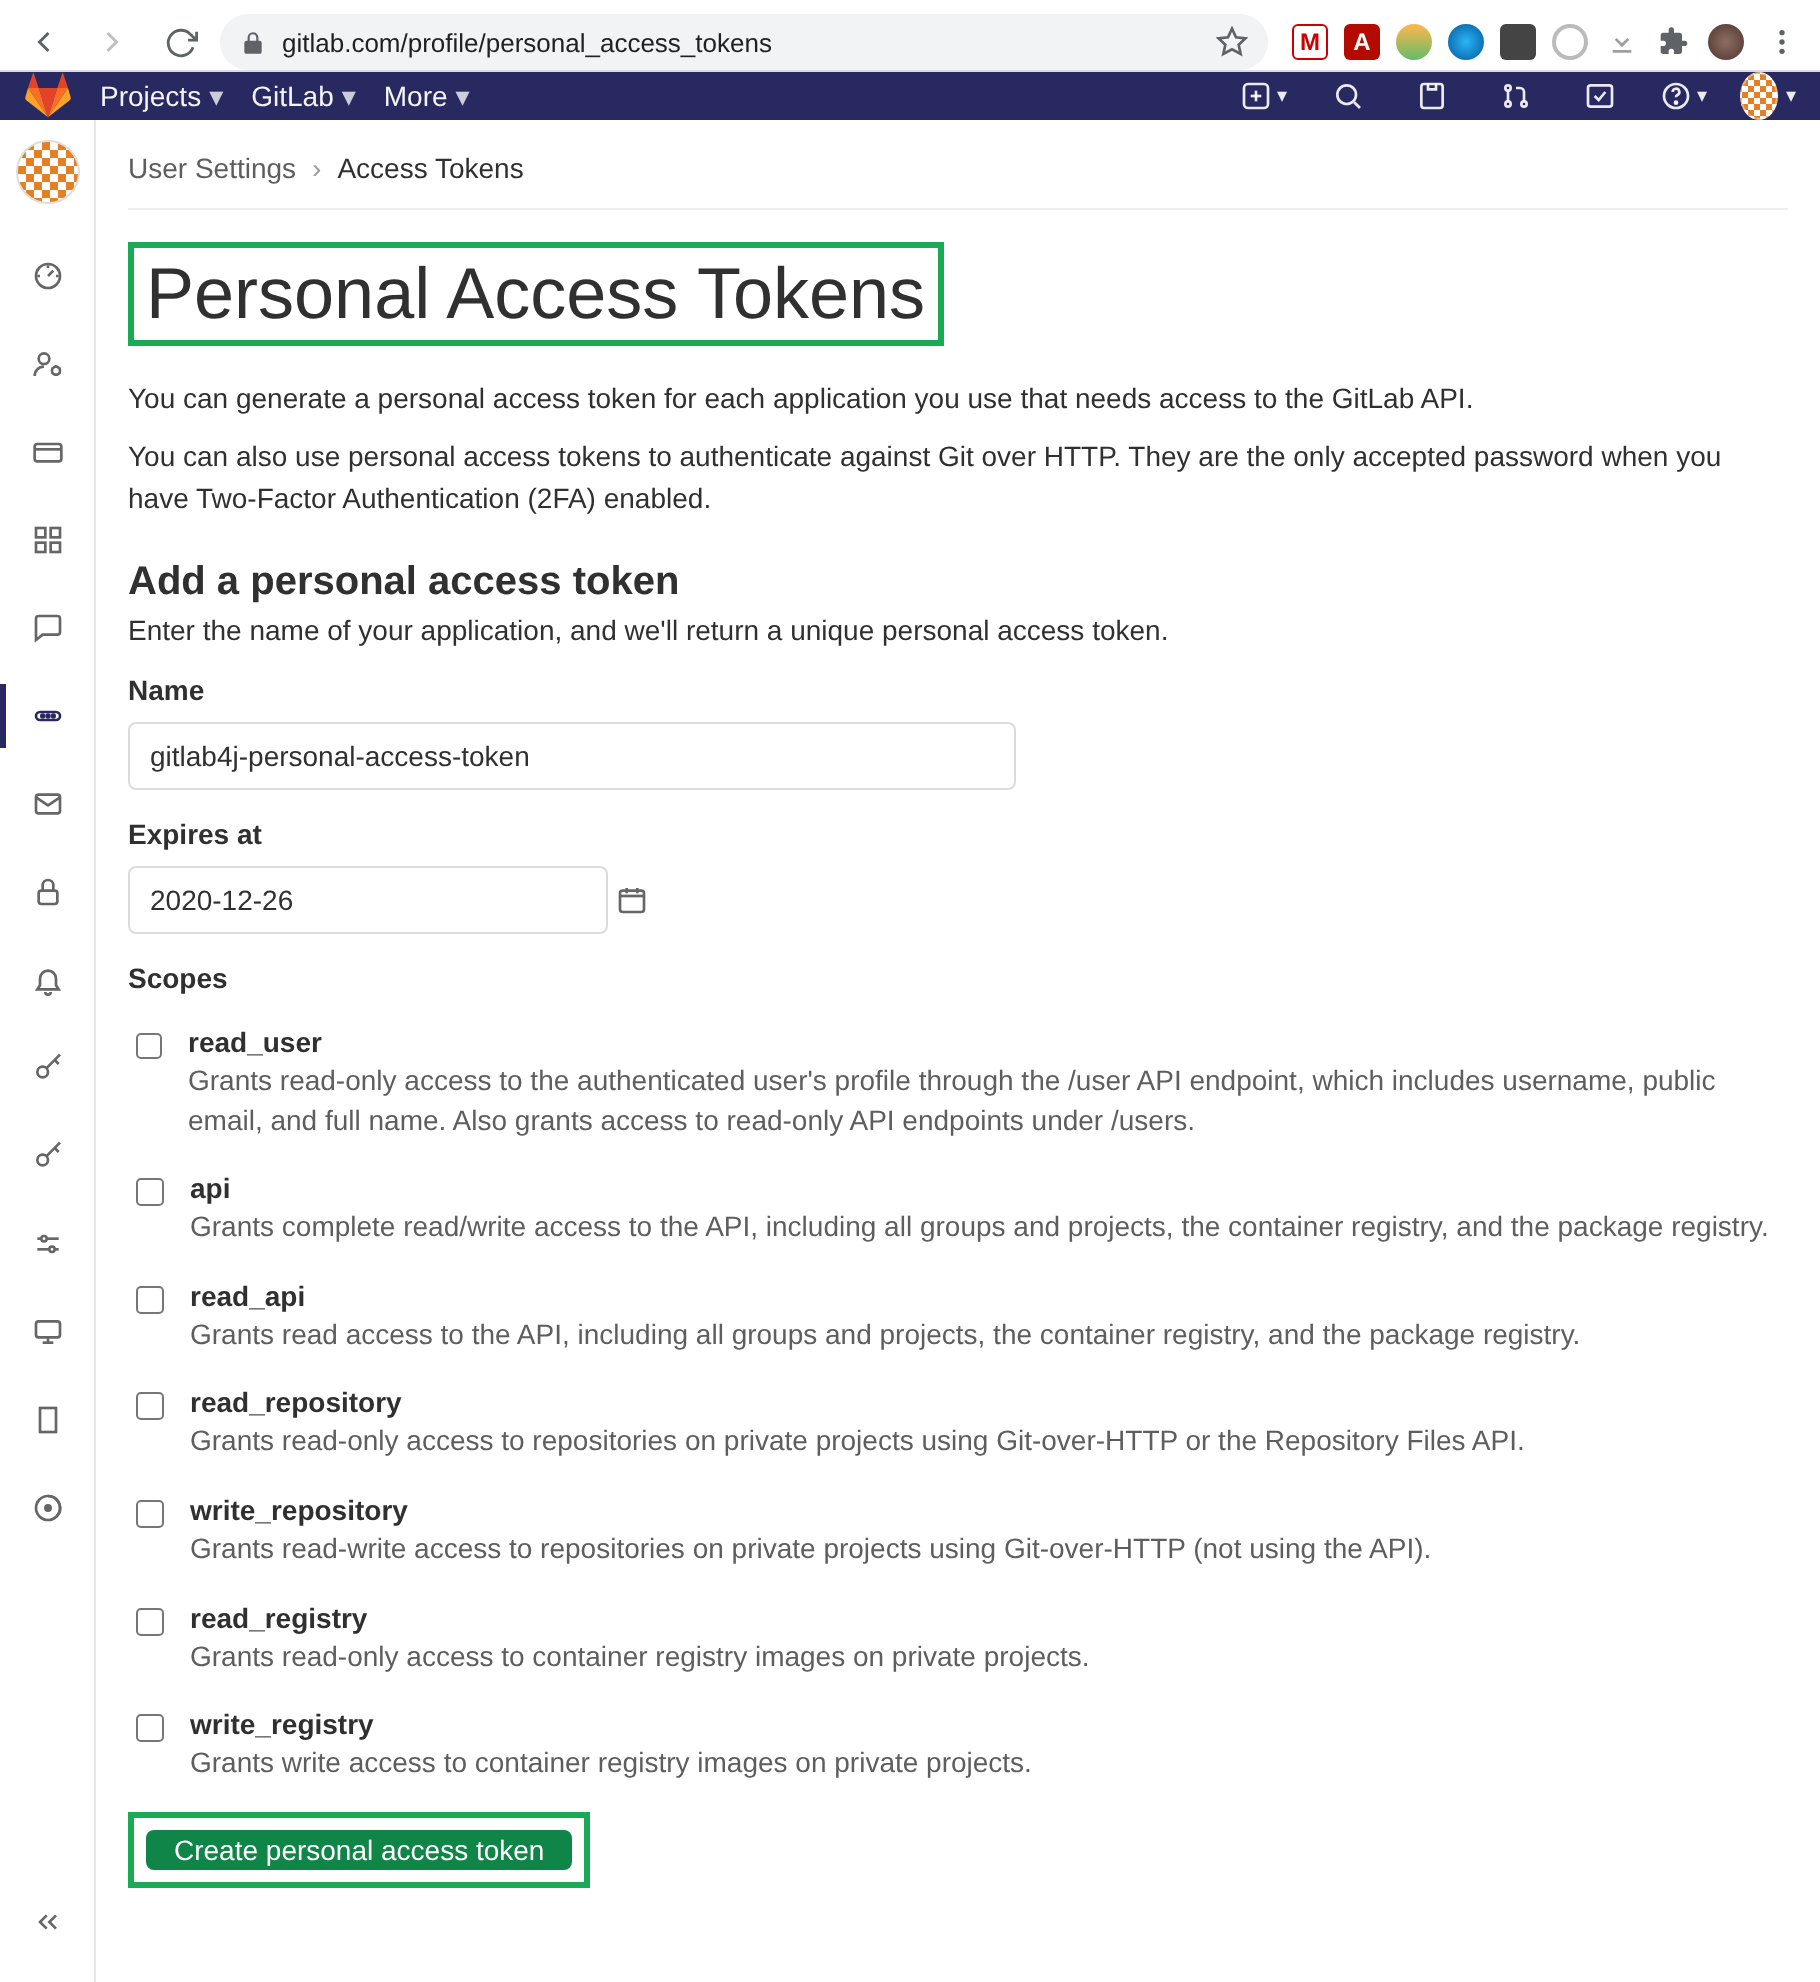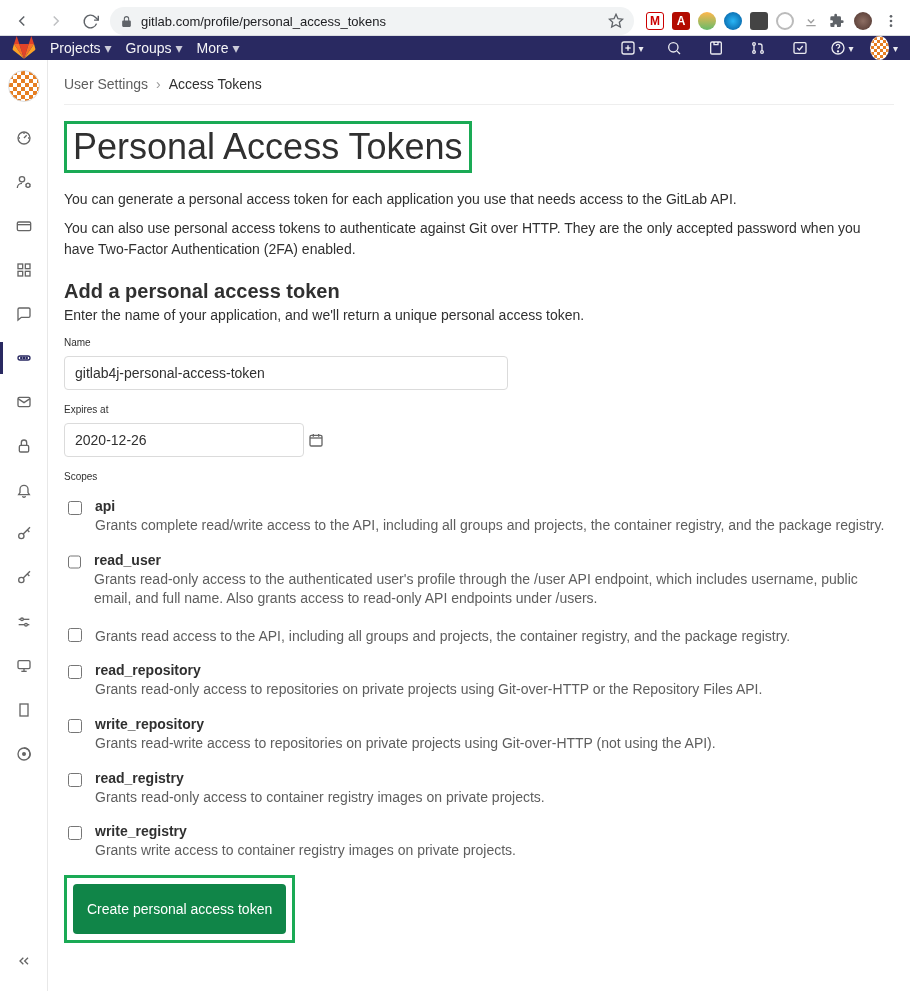--- a/index.html
+++ b/index.html
@@ -59,35 +59,35 @@
   .breadcrumb .current{color:var(--text);font-weight:500;}
 
   h1.page-title{font-size:36px;font-weight:400;margin:16px 0 8px 0;display:inline-block;padding:2px 6px;}
   .hl-box{border:3px solid var(--green-hl);}
 
   p.desc{margin:8px 0;color:var(--text);line-height:1.5;}
 
   h3.section{font-size:20px;font-weight:600;margin:20px 0 4px 0;}
   .sub{color:var(--text);margin:4px 0 14px 0;}
 
-  label.field-label{font-weight:400;font-size:10px;display:block;margin:14px 0 8px 0;}
+  label.field-label{font-weight:700;font-size:14px;display:block;margin:14px 0 8px 0;}
   input.text,input.date{height:34px;border:1px solid var(--border);border-radius:4px;padding:0 10px;font-size:14px;color:var(--text);background:#fff;}
   input.text{width:444px;}
   .date-wrap{position:relative;width:268px;}
   input.date{width:240px;padding-right:34px;}
   .cal-icon{position:absolute;right:8px;top:50%;transform:translateY(-50%);color:#666;pointer-events:none;}
 
   .scopes{margin-top:6px;}
   .scope{display:flex;gap:10px;padding:8px 0;}
   .scope input[type=checkbox]{margin-top:3px;width:14px;height:14px;}
   .scope .s-name{font-weight:600;}
   .scope .s-desc{color:var(--muted);font-size:14px;line-height:1.4;margin-top:2px;}
 
   .create-wrap{display:inline-block;padding:6px;border:3px solid var(--green-hl);margin-top:6px;}
-  button.create{background:var(--green);color:#fff;border:none;border-radius:4px;height:50px;padding:0 14px;font-size:14px;cursor:pointer;}
+  button.create{background:var(--green);color:#fff;border:none;border-radius:4px;height:20px;padding:0 14px;font-size:14px;cursor:pointer;}
 
   svg{display:block;}
 </style>
 </head>
 <body>
 
 <div class="chrome-bar">
   <div class="nav-btn">
     <svg width="18" height="18" viewBox="0 0 24 24" fill="none" stroke="currentColor" stroke-width="2">
         <polyline points="15 18 9 12 15 6"></polyline>
@@ -155,21 +155,21 @@
         <path fill="#fc6d26" d="M18 34 25 12h8z"></path>
         <path fill="#fca326" d="M33 12l2 7a2 2 0 0 1-.7 2.2L18 34z"></path>
         <path fill="#e24329" d="M33 12h-8L29 0z"></path>
       </svg>
   </span>
   <div class="gl-nav-item">
     <span>Projects</span>
     <span class="chev">▾</span>
   </div>
   <div class="gl-nav-item">
-    <span>Groups</span>
+    <span>GitLab</span>
     <span class="chev">▾</span>
   </div>
   <div class="gl-nav-item">
     <span>More</span>
     <span class="chev">▾</span>
   </div>
   <div class="gl-spacer"></div>
   <div class="gl-icon-btn plus">
     <svg width="16" height="16" viewBox="0 0 24 24" fill="none" stroke="currentColor" stroke-width="2">
         <rect x="3" y="3" width="18" height="18" rx="3"></rect>
@@ -398,34 +398,35 @@
             <line x1="16" y1="3" x2="16" y2="7"></line>
           </svg>
       </span>
     </div>
 
     <label class="field-label">Scopes</label>
     <div class="scopes" id="scopes-list">
         <div class="scope">
           <input type="checkbox" style="">
           <div>
+            <div class="s-name">read_user</div>
+            <div class="s-desc">Grants read-only access to the authenticated user's profile through the /user API endpoint, which includes username, public email, and full name. Also grants access to read-only API endpoints under /users.</div>
+          </div>
+        </div>
+        <div class="scope">
+          <input type="checkbox" style="">
+          <div>
             <div class="s-name">api</div>
             <div class="s-desc">Grants complete read/write access to the API, including all groups and projects, the container registry, and the package registry.</div>
           </div>
         </div>
         <div class="scope">
           <input type="checkbox" style="">
           <div>
-            <div class="s-name">read_user</div>
-            <div class="s-desc">Grants read-only access to the authenticated user's profile through the /user API endpoint, which includes username, public email, and full name. Also grants access to read-only API endpoints under /users.</div>
-          </div>
-        </div>
-        <div class="scope">
-          <input type="checkbox" style="">
-          <div>
+            <div class="s-name">read_api</div>
             <div class="s-desc">Grants read access to the API, including all groups and projects, the container registry, and the package registry.</div>
           </div>
         </div>
         <div class="scope">
           <input type="checkbox" style="">
           <div>
             <div class="s-name">read_repository</div>
             <div class="s-desc">Grants read-only access to repositories on private projects using Git-over-HTTP or the Repository Files API.</div>
           </div>
         </div>

